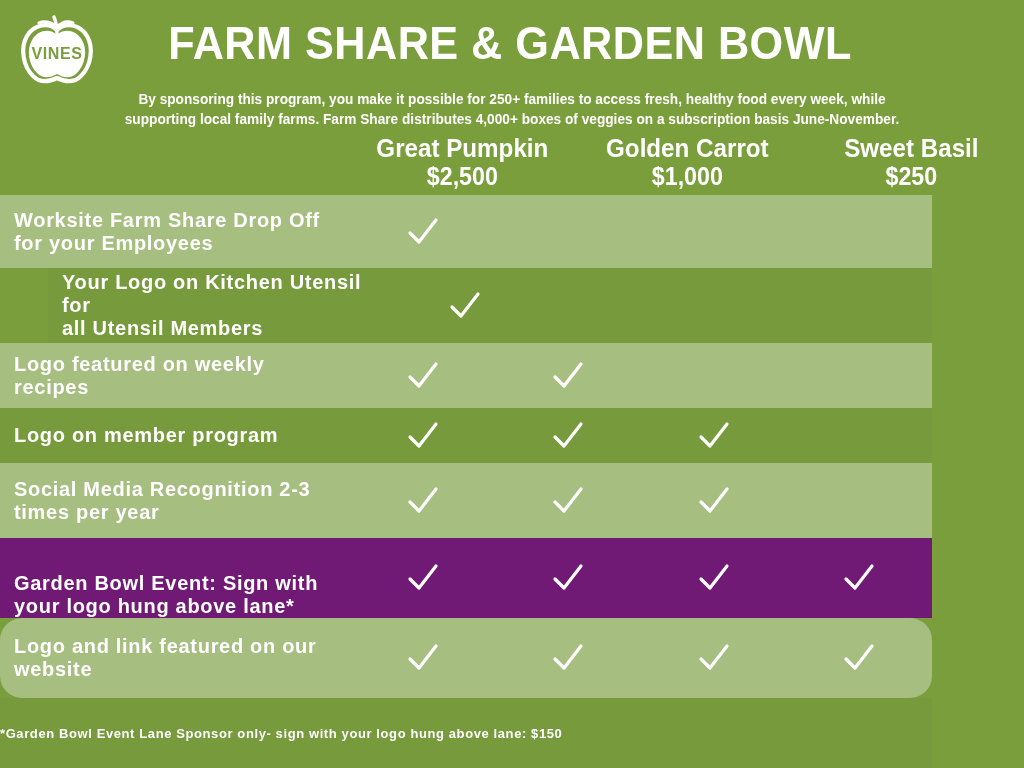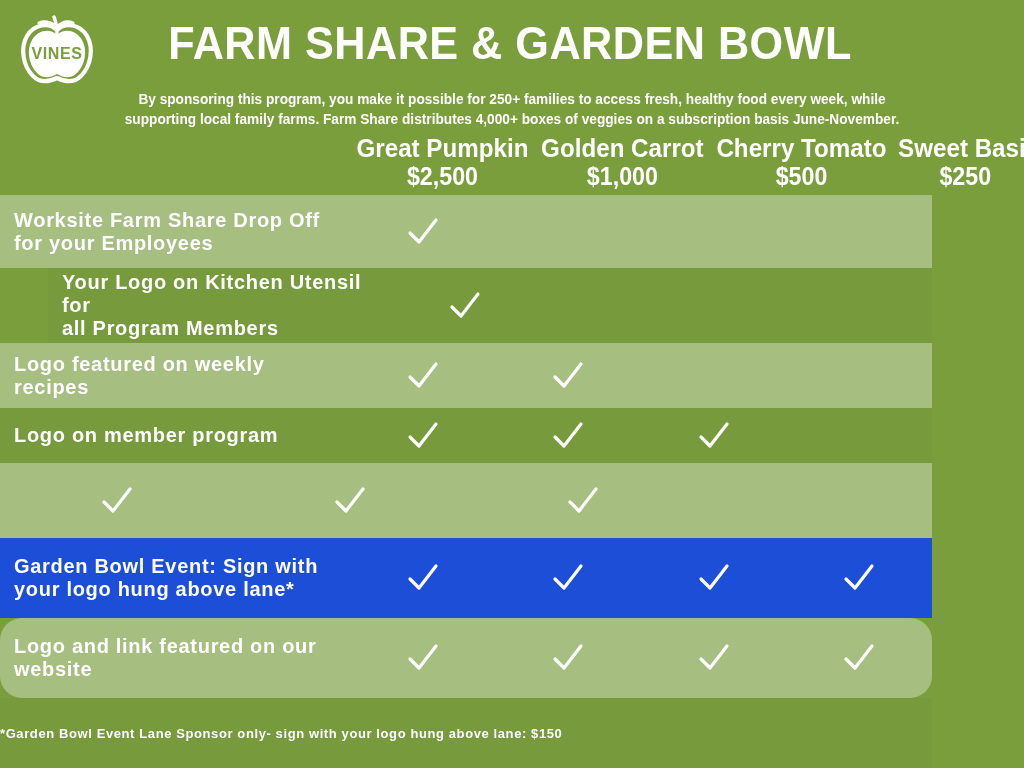--- a/index.html
+++ b/index.html
@@ -189,24 +189,20 @@
       <div class="col-head">
         <span class="name">Great Pumpkin</span>
         <span class="price">$2,500</span>
       </div>
 
       <div class="col-head">
         <span class="name">Golden Carrot</span>
         <span class="price">$1,000</span>
       </div>
 
-      <div class="col-head">
-        <span class="name">Cherry Tomato</span>
-        <span class="price">$500</span>
-      </div>
 
       <div class="col-head">
         <span class="name">Sweet Basil</span>
         <span class="price">$250</span>
       </div>
     </div>
   </div>
 
   <div class="rows" id="rows-container">
       <div class="row light" style="height: 73px; background: rgb(166, 190, 128);">
@@ -221,21 +217,21 @@
             </svg>
           </span>
         </div>
         <div class="cell"></div>
         <div class="cell"></div>
         <div class="cell"></div>
       </div>
       <div class="row dark" style="height: 75px; background: rgb(118, 154, 60); margin-left: 48px;">
         <div class="row-label">
           <div>Your Logo on Kitchen Utensil for</div>
-          <div>all Program Members</div>
+          <div>all Utensil Members</div>
         </div>
         <div class="cell">
           <span class="check">
             <svg viewBox="0 0 34 34" aria-hidden="true">
               <path d="M4 18 L13 27 L30 5" fill="none" stroke="#ffffff" stroke-width="3.2" stroke-linecap="round" stroke-linejoin="round"></path>
             </svg>
           </span>
         </div>
         <div class="cell"></div>
         <div class="cell"></div>
@@ -283,44 +279,48 @@
         <div class="cell">
           <span class="check">
             <svg viewBox="0 0 34 34" aria-hidden="true">
               <path d="M4 18 L13 27 L30 5" fill="none" stroke="#ffffff" stroke-width="3.2" stroke-linecap="round" stroke-linejoin="round"></path>
             </svg>
           </span>
         </div>
         <div class="cell"></div>
       </div>
       <div class="row light" style="height: 75px; background: rgb(166, 190, 128);">
-        <div class="cell">
-          <span class="check">
-            <svg viewBox="0 0 34 34" aria-hidden="true">
-              <path d="M4 18 L13 27 L30 5" fill="none" stroke="#ffffff" stroke-width="3.2" stroke-linecap="round" stroke-linejoin="round"></path>
-            </svg>
-          </span>
-        </div>
-        <div class="cell">
-          <span class="check">
-            <svg viewBox="0 0 34 34" aria-hidden="true">
-              <path d="M4 18 L13 27 L30 5" fill="none" stroke="#ffffff" stroke-width="3.2" stroke-linecap="round" stroke-linejoin="round"></path>
-            </svg>
-          </span>
-        </div>
-        <div class="cell">
-          <span class="check">
-            <svg viewBox="0 0 34 34" aria-hidden="true">
-              <path d="M4 18 L13 27 L30 5" fill="none" stroke="#ffffff" stroke-width="3.2" stroke-linecap="round" stroke-linejoin="round"></path>
-            </svg>
-          </span>
-        </div>
-        <div class="cell"></div>
-      </div>
-      <div class="row dark" style="height: 80px; background: #1d4ed8;">
+        <div class="row-label">
+          <div>Social Media Recognition 2-3</div>
+          <div>times per year</div>
+        </div>
+        <div class="cell">
+          <span class="check">
+            <svg viewBox="0 0 34 34" aria-hidden="true">
+              <path d="M4 18 L13 27 L30 5" fill="none" stroke="#ffffff" stroke-width="3.2" stroke-linecap="round" stroke-linejoin="round"></path>
+            </svg>
+          </span>
+        </div>
+        <div class="cell">
+          <span class="check">
+            <svg viewBox="0 0 34 34" aria-hidden="true">
+              <path d="M4 18 L13 27 L30 5" fill="none" stroke="#ffffff" stroke-width="3.2" stroke-linecap="round" stroke-linejoin="round"></path>
+            </svg>
+          </span>
+        </div>
+        <div class="cell">
+          <span class="check">
+            <svg viewBox="0 0 34 34" aria-hidden="true">
+              <path d="M4 18 L13 27 L30 5" fill="none" stroke="#ffffff" stroke-width="3.2" stroke-linecap="round" stroke-linejoin="round"></path>
+            </svg>
+          </span>
+        </div>
+        <div class="cell"></div>
+      </div>
+      <div class="row dark" style="height: 80px; background: #701a75; align-items: flex-end;">
         <div class="row-label">
           <div>Garden Bowl Event: Sign with</div>
           <div>your logo hung above lane*</div>
         </div>
         <div class="cell">
           <span class="check">
             <svg viewBox="0 0 34 34" aria-hidden="true">
               <path d="M4 18 L13 27 L30 5" fill="none" stroke="#ffffff" stroke-width="3.2" stroke-linecap="round" stroke-linejoin="round"></path>
             </svg>
           </span>

